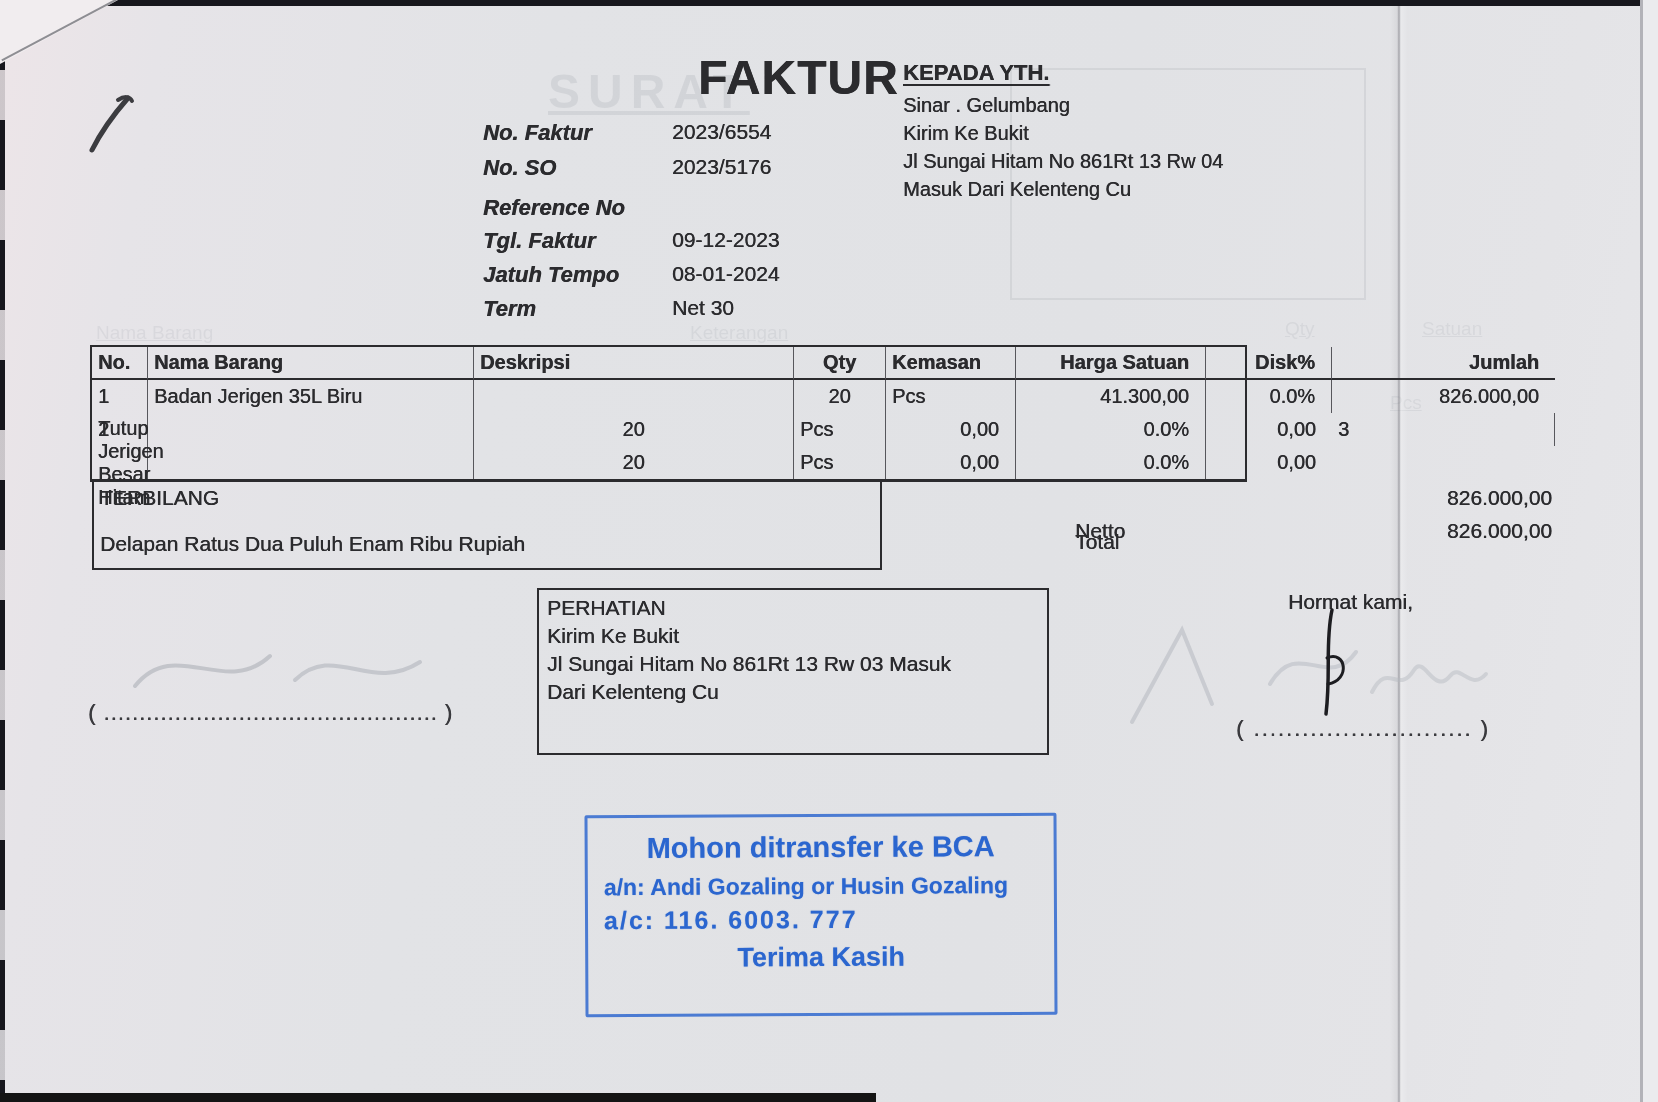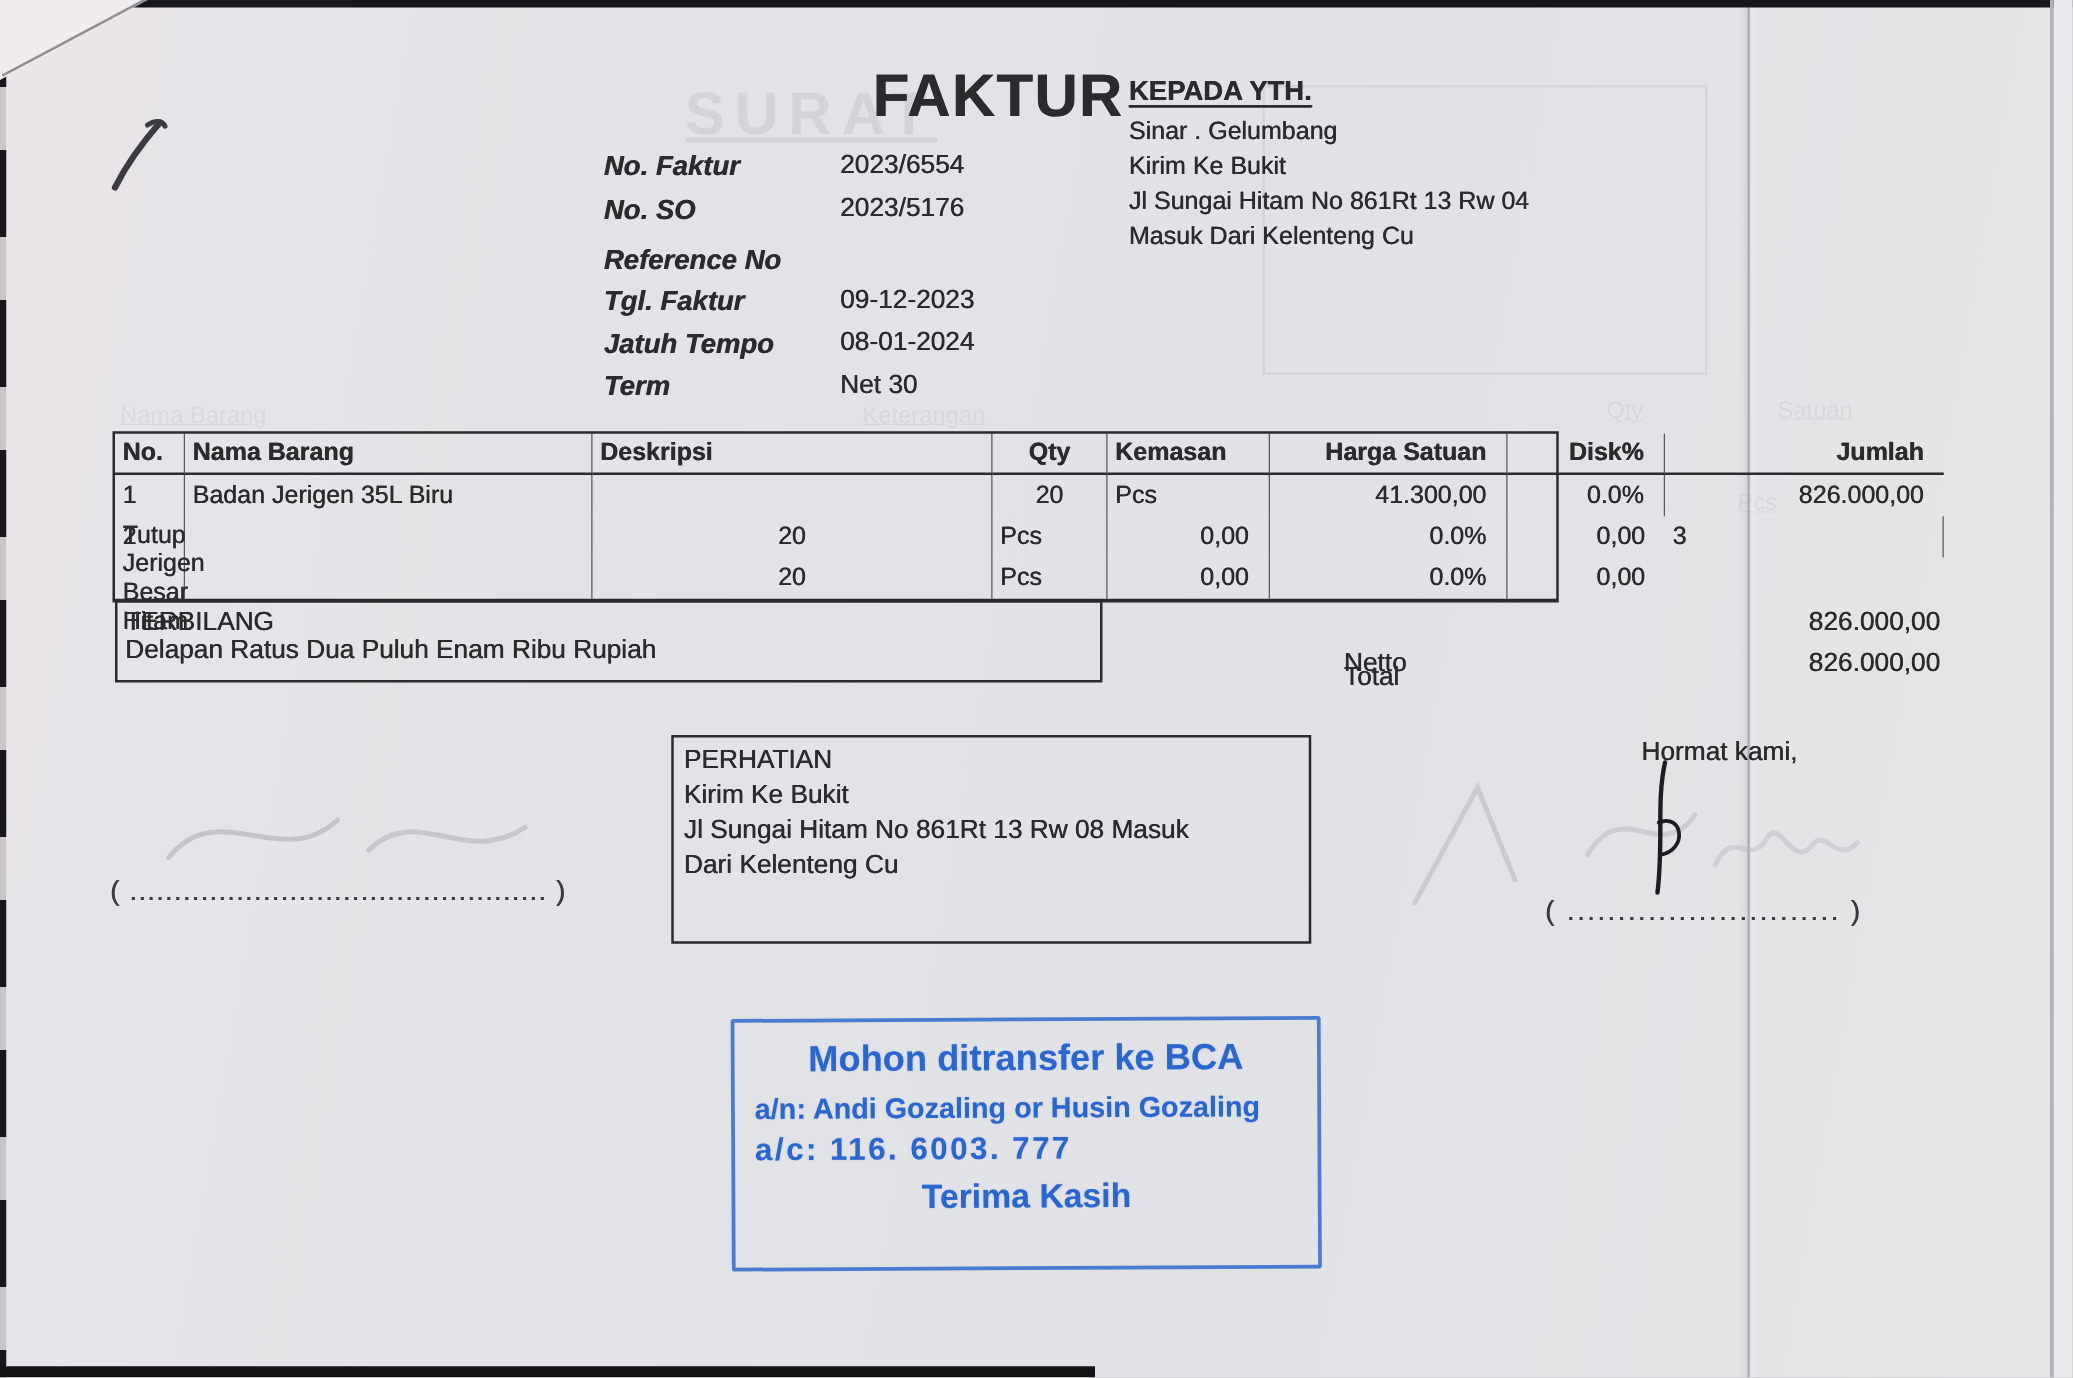--- a/index.html
+++ b/index.html
@@ -47,31 +47,31 @@
     border:2px solid var(--ink);border-bottom-width:3px;font-size:20px;box-sizing:border-box;}
   .items-table .cell{border-right:1px solid #57575c;padding:4px 6px;box-sizing:border-box;min-height:24px;}
   .items-table .cell.last{border-right:none;}
   .items-table .hc{font-weight:700;border-bottom:2px solid var(--ink);}
   .items-table .r{text-align:right;padding-right:16px;}
   .items-table .c{text-align:center;}
   .items-table .bc{height:33px;display:flex;align-items:center;}
   .items-table .bc.r{justify-content:flex-end;}
   .items-table .bc.c{justify-content:center;}
   
-  .terbilang-box{position:absolute;left:92px;top:480px;width:790px;height:66px;border:2px solid var(--ink);box-sizing:border-box;}
+  .terbilang-box{position:absolute;left:92px;top:480px;width:790px;height:90px;border:2px solid var(--ink);box-sizing:border-box;}
   .terbilang-label{position:absolute;left:6px;top:4px;font-size:21px;}
   .terbilang-text{position:absolute;left:6px;bottom:12px;font-size:21px;}
   .total-label{position:absolute;left:1075px;font-size:21px;}
   .total-value{position:absolute;left:1280px;width:272px;text-align:right;font-size:21px;}
   
   .penerima{position:absolute;left:140px;top:590px;width:280px;text-align:center;font-size:21px;line-height:26px;}
   .sig-line-left{position:absolute;left:88px;top:700px;font-size:22px;letter-spacing:1px;color:#3a3a3e;}
   .perhatian-box{position:absolute;left:537px;top:588px;width:512px;height:167px;border:2px solid var(--ink);
     box-sizing:border-box;padding:4px 8px;font-size:21px;line-height:28px;}
-  .hormat{position:absolute;left:1288px;top:590px;font-size:21px;margin-left:25px;}
+  .hormat{position:absolute;left:1288px;top:590px;font-size:21px;}
   .sig-line-right{position:absolute;left:1236px;top:716px;font-size:22px;letter-spacing:2px;color:#3a3a3e;}
   .sig-svg{position:absolute;}
   
   .stamp{position:absolute;left:585px;top:814px;width:472px;height:202px;
     border:3px solid rgba(48,105,207,0.85);border-radius:2px;box-sizing:border-box;
     color:var(--stamp);transform:rotate(-0.3deg);
     text-shadow:0 0 1px rgba(43,102,207,0.45);}
   .stamp-l1{margin-top:14px;text-align:center;font-weight:700;font-size:29px;}
   .stamp-l2{margin-top:9px;padding-left:16px;font-weight:700;font-size:23px;}
   .stamp-l3{margin-top:5px;padding-left:16px;font-weight:700;font-size:25px;letter-spacing:2px;}
@@ -175,21 +175,21 @@
 
   <svg class="sig-svg" style="left:120px;top:628px;" width="330" height="80" viewBox="0 0 330 80">
     <path d="M15 58 C55 8, 105 70, 150 28" stroke="#a7abb3" stroke-width="4" fill="none" opacity="0.55" stroke-linecap="round"></path>
     <path d="M175 52 C215 14, 250 66, 300 34" stroke="#a7abb3" stroke-width="4" fill="none" opacity="0.5" stroke-linecap="round"></path>
   </svg>
   <div class="sig-line-left scan-text">( ............................................... )</div>
 
   <div class="perhatian-box scan-text">
     <div>PERHATIAN</div>
     <div>Kirim Ke Bukit</div>
-    <div>Jl Sungai Hitam No 861Rt 13 Rw 08 Masuk</div>
+    <div>Jl Sungai Hitam No 861Rt 13 Rw 03 Masuk</div>
     <div>Dari Kelenteng Cu</div>
   </div>
 
   <div class="hormat scan-text">Hormat kami,</div>
   <svg class="sig-svg" style="left:1120px;top:600px;" width="380" height="140" viewBox="0 0 380 140">
     <path d="M12 122 L62 30 L92 104" stroke="#b4b8bf" stroke-width="4" fill="none" opacity="0.55" stroke-linecap="round"></path>
     <path d="M150 84 C178 36, 208 92, 236 52" stroke="#b4b8bf" stroke-width="4" fill="none" opacity="0.5" stroke-linecap="round"></path>
     <path d="M252 92 C268 60, 278 96, 294 70 C304 54, 314 96, 330 76 C340 62, 350 92, 366 74" stroke="#b4b8bf" stroke-width="4" fill="none" opacity="0.45" stroke-linecap="round"></path>
     <path d="M212 10 C205 42, 211 72, 206 114" stroke="#1d1d21" stroke-width="3.5" fill="none" stroke-linecap="round"></path>
     <path d="M207 58 C226 50, 231 80, 208 84" stroke="#1d1d21" stroke-width="3" fill="none" stroke-linecap="round"></path>

